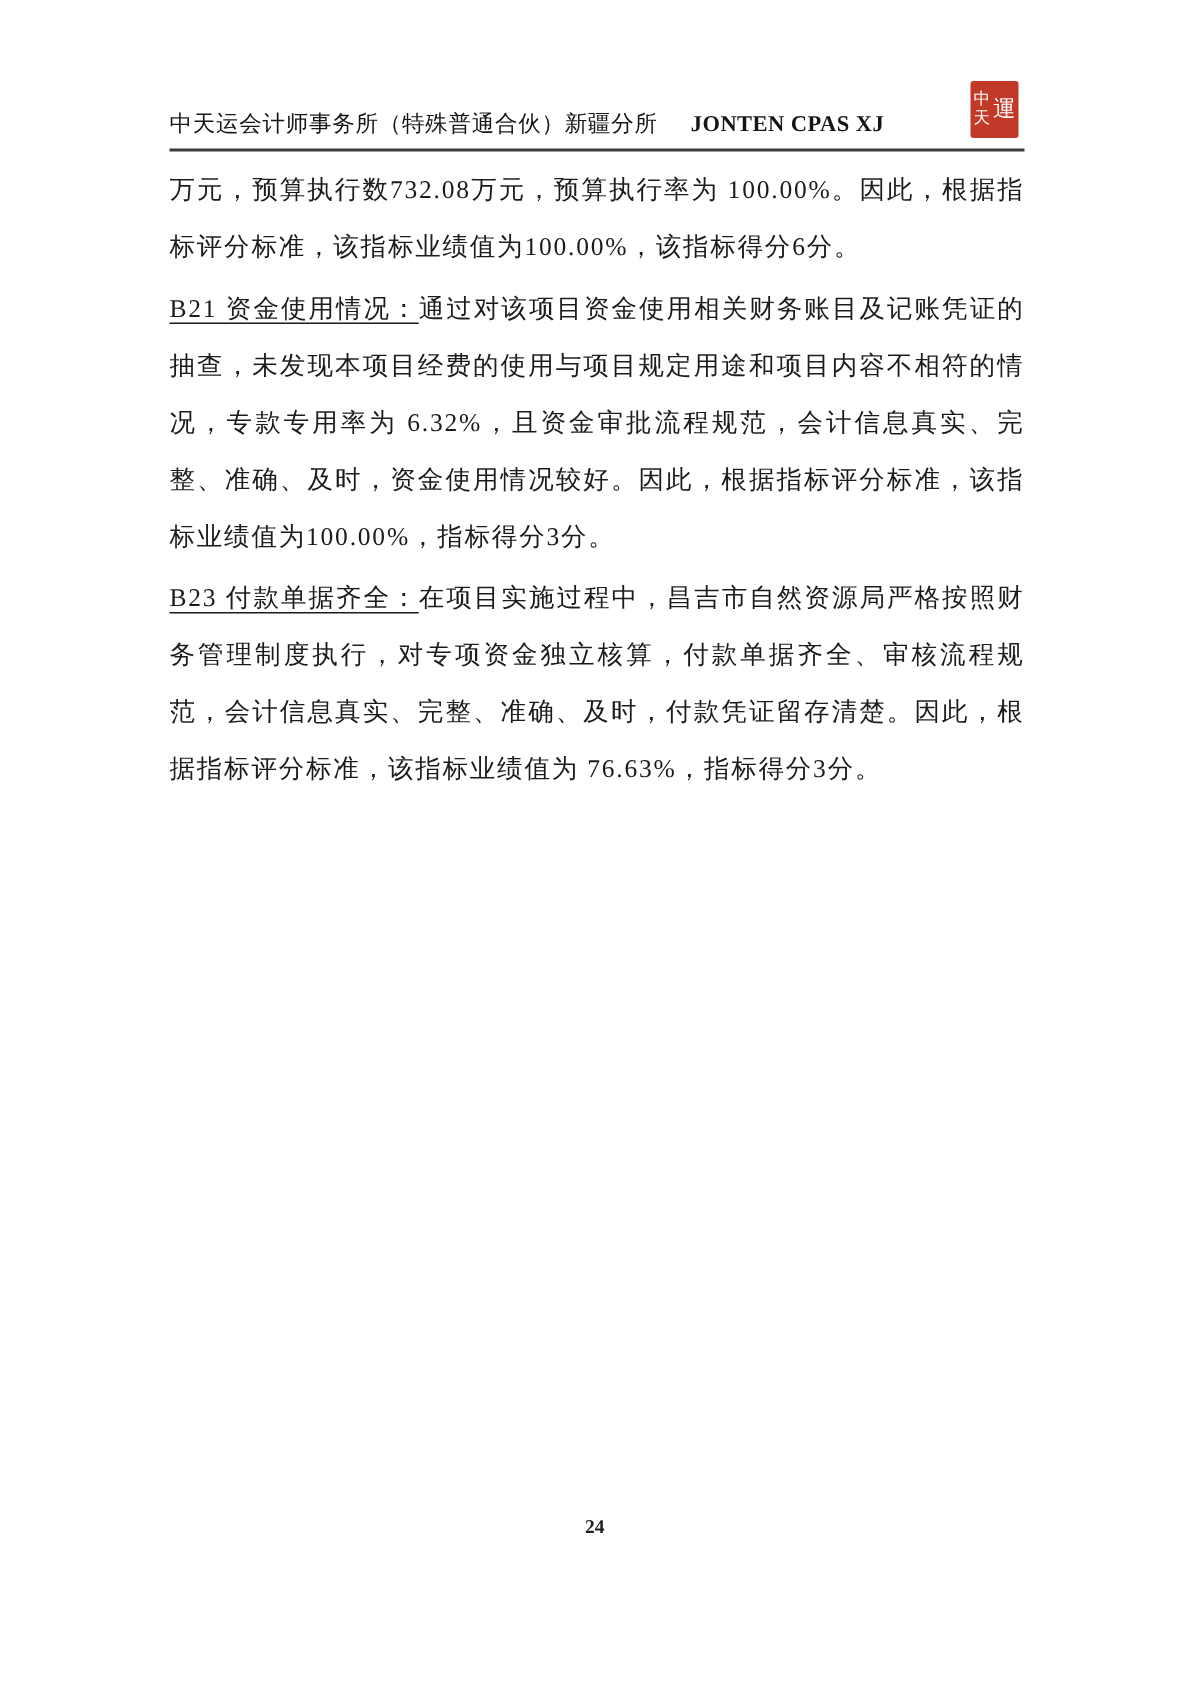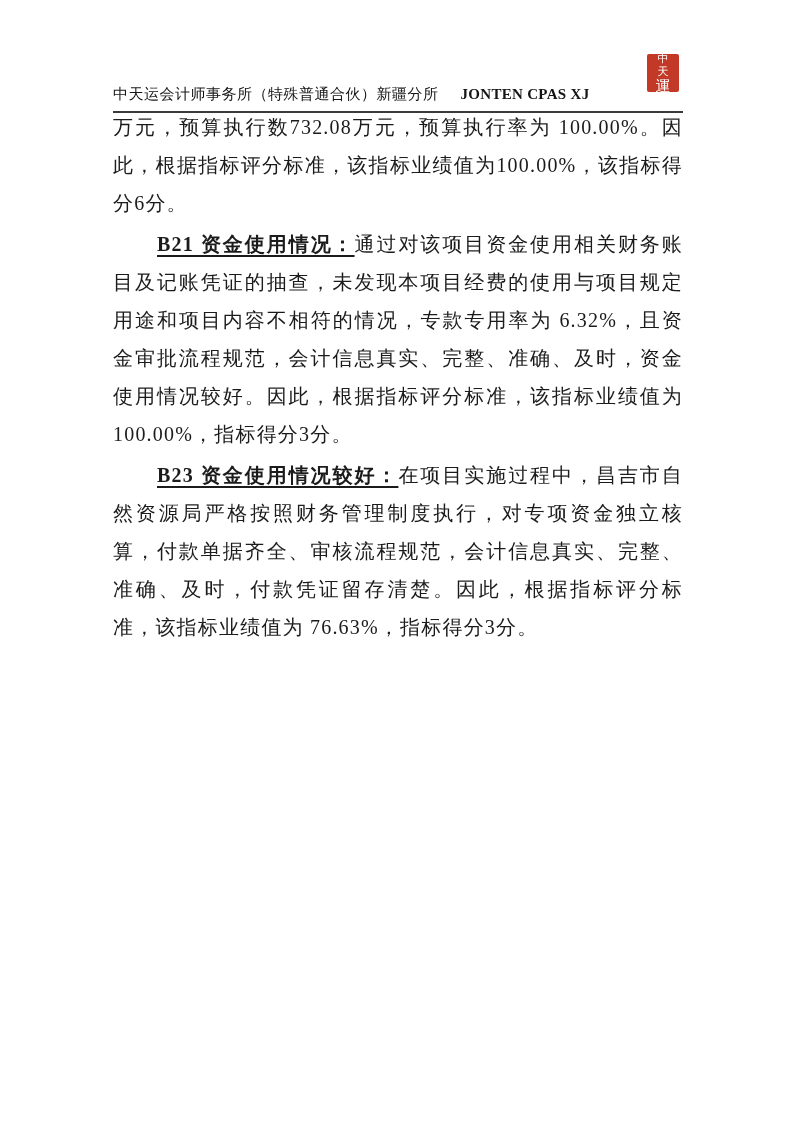--- a/index.html
+++ b/index.html
@@ -10,21 +10,21 @@
     height: 1122px;
     background: #ffffff;
     overflow: hidden;
     font-family: "Liberation Serif", "DejaVu Serif", serif;
     color: #1b1b1b;
   }
   
   .header {
     position: absolute;
     left: 113px;
-    top: 16px;
+    top: 4px;
     width: 570px;
     height: 97px;
     border-bottom: 2px solid #3a3a3a;
   }
   .header-line {
     position: absolute;
     left: 0;
     bottom: 7px;
     white-space: nowrap;
     font-size: 15px;
@@ -39,21 +39,20 @@
   
   .seal {
     position: absolute;
     left: 647px;
     top: 54px;
     width: 32px;
     height: 38px;
     background: #c23a27;
     border-radius: 2px;
     display: flex;
-    flex-direction: column;
     align-items: center;
     justify-content: center;
     color: #ffffff;
     overflow: hidden;
   }
   .seal-col-left {
     width: 13px;
     font-size: 11px;
     line-height: 13px;
     word-break: break-all;
@@ -64,33 +63,32 @@
     font-size: 15px;
     line-height: 16px;
     text-align: center;
   }
   
   .body-text {
     position: absolute;
     left: 113px;
     top: 108px;
     width: 570px;
-    font-size: 20px;
+    font-size: 17px;
     line-height: 38px;
     letter-spacing: 1.2px;
     text-align: justify;
     text-align-last: left;
     color: #1b1b1b;
   }
   .body-text p { margin: 0 0 3px 0; }
   .para-label {
-    font-weight: bold;
+    font-weight: normal;
     text-decoration: underline;
     text-underline-offset: 4px;
-    margin-left: 44px;
   }
   
   .footer {
     position: absolute;
     left: 0;
     top: 1010px;
     width: 100%;
     text-align: center;
     font-size: 13px;
     font-weight: 600;
@@ -114,18 +112,19 @@
   </div>
 
   <div class="body-text">
     <p>
       <span>万元，预算执行数732.08万元，预算执行率为 100.00%。因此，根据指标评分标准，该指标业绩值为100.00%，该指标得分6分。</span>
     </p>
     <p>
       <span class="para-label">B21 资金使用情况：</span><span>通过对该项目资金使用相关财务账目及记账凭证的抽查，未发现本项目经费的使用与项目规定用途和项目内容不相符的情况，专款专用率为 6.32%，且资金审批流程规范，会计信息真实、完整、准确、及时，资金使用情况较好。因此，根据指标评分标准，该指标业绩值为100.00%，指标得分3分。</span>
     </p>
     <p>
-      <span class="para-label">B23 资金使用情况较好：</span><span>在项目实施过程中，昌吉市自然资源局严格按照财务管理制度执行，对专项资金独立核算，付款单据齐全、审核流程规范，会计信息真实、完整、准确、及时，付款凭证留存清楚。因此，根据指标评分标准，该指标业绩值为 76.63%，指标得分3分。</span>
+      <span class="para-label">B23 付款单据齐全：</span><span>在项目实施过程中，昌吉市自然资源局严格按照财务管理制度执行，对专项资金独立核算，付款单据齐全、审核流程规范，会计信息真实、完整、准确、及时，付款凭证留存清楚。因此，根据指标评分标准，该指标业绩值为 76.63%，指标得分3分。</span>
     </p>
   </div>
 
+  <div class="footer">24</div>
 
 </div>
 
 </body></html>

